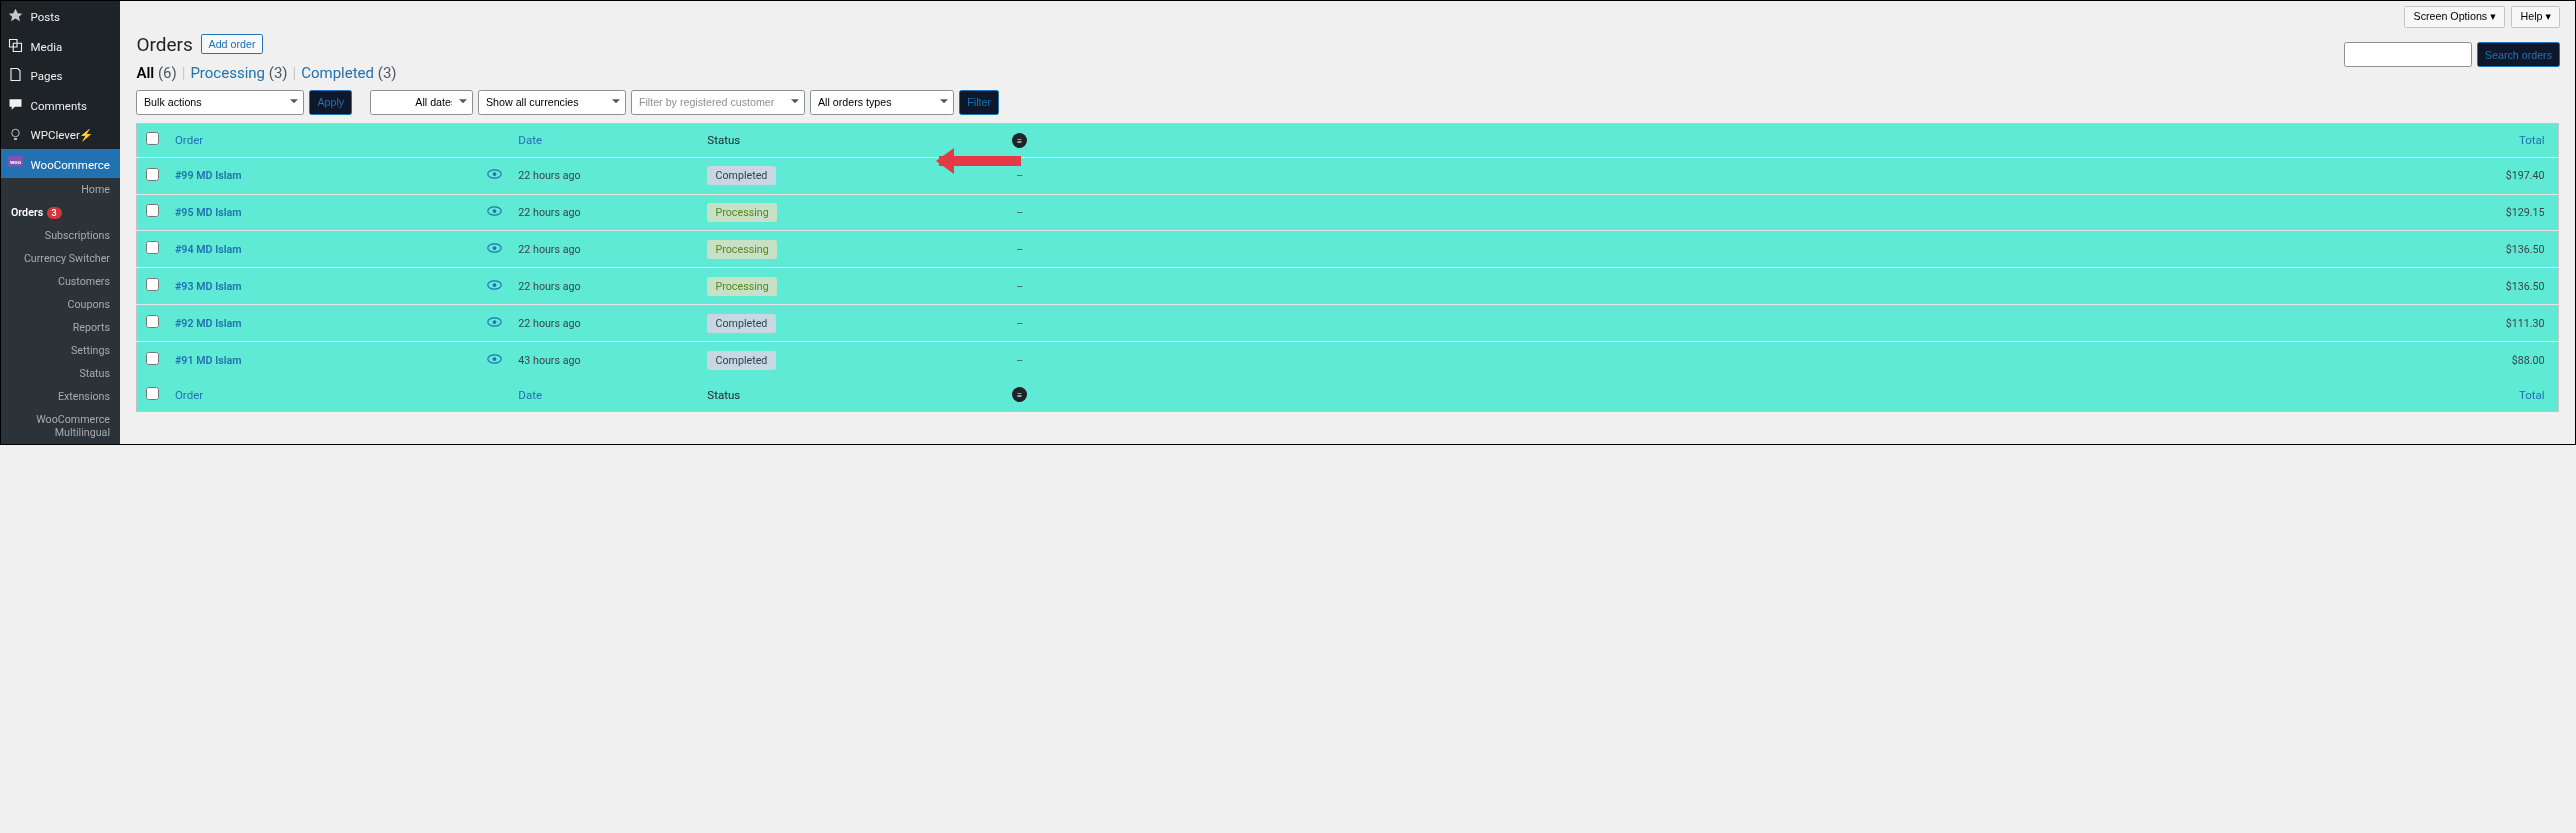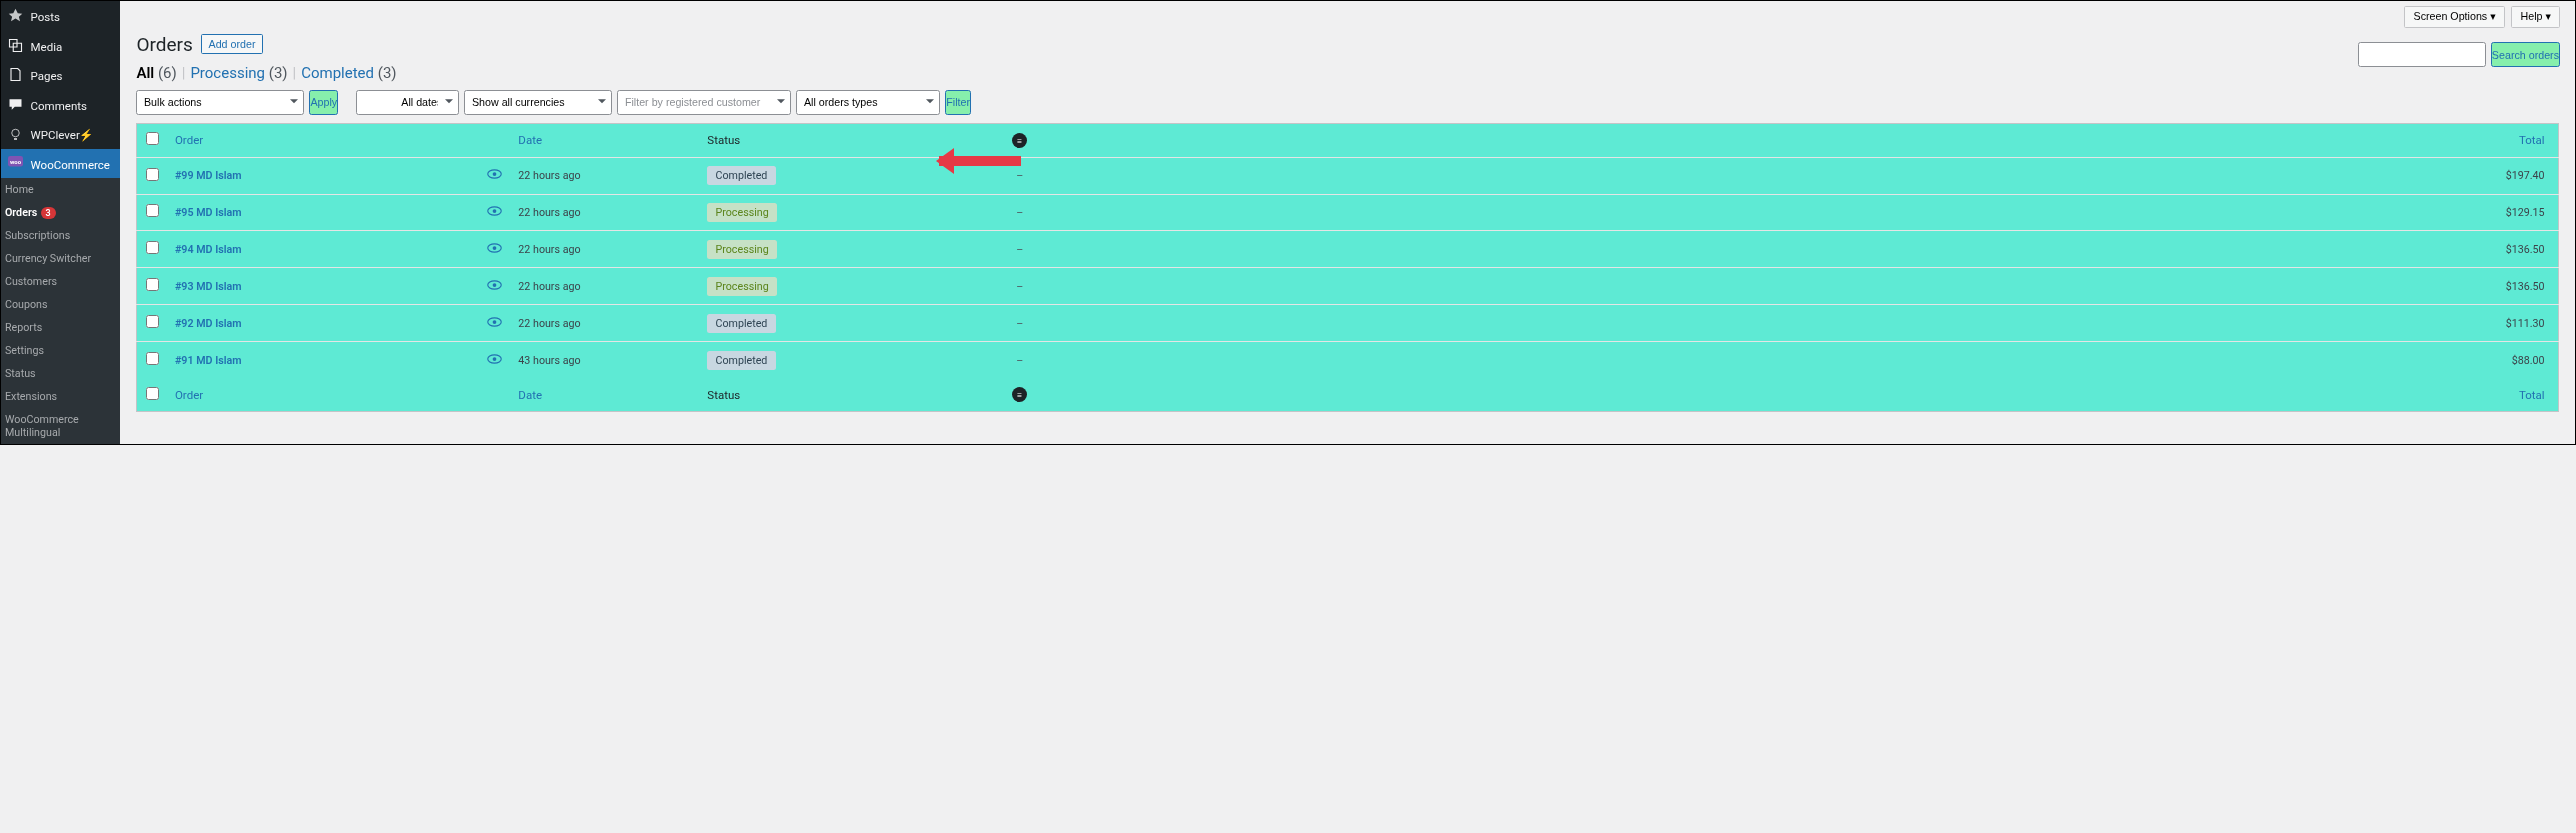--- a/index.html
+++ b/index.html
@@ -7,21 +7,21 @@
 .app { display: flex; min-height: 418px; border: 1.6px solid #000; }
 
 
 .sidebar { width: 119px; background: #1d2327; color: #f0f0f1; flex-shrink: 0; }
 .sidebar-item { display: flex; align-items: flex-end; padding: 6.6px 6.6px; cursor: pointer; color: #f0f0f1; }
 .sidebar-item.active { background: #2271b1; color: #fff; position: relative; }
 .sidebar-item.active::after { content: ''; position: absolute; right: -6.6px; top: 50%; transform: translateY(-50%); border: 6.6px solid transparent; border-right-color: #f0f0f1; }
 .sidebar-item .icon { width: 16.4px; height: 16.4px; margin-right: 6.6px; display: inline-flex; align-items: center; justify-content: center; }
 .sidebar-item .label { font-size: 11.5px; }
 .sidebar-sub { background: #2c3338; }
-.sidebar-sub-item { padding: 5px 4px; cursor: pointer; color: #a7aaad; font-size: 10.7px; }
+.sidebar-sub-item { padding: 5px 10px; cursor: pointer; color: #a7aaad; font-size: 10.7px; text-align: right; }
 .sidebar-sub-item.current { color: #fff; font-weight: 600; display: flex; align-items: center; }
 .badge { background: #d63638; color: #fff; border-radius: 7.4px; font-size: 9px; padding: 0.8px 5px; margin-left: 3.3px; }
 
 
 .main { flex: 1; background: #f0f0f1; padding: 0; position: relative; }
 .topbar { display: flex; justify-content: flex-end; padding: 5px 15px 0 14px; gap: 6.6px; }
 .top-btn { background: #f6f7f7; border: 0.8px solid #c3c4c7; padding: 3.3px 8.2px; font-size: 10.7px; cursor: pointer; border-radius: 1.6px; }
 .header { display: flex; align-items: center; padding: 5px 16.4px 8.2px 16.4px; }
 .header h1 { font-size: 19px; font-weight: 400; color: #1d2327; margin-right: 8.2px; }
 .add-btn { border: 0.8px solid #2271b1; color: #2271b1; background: #f6f7f7; padding: 3.3px 6.6px; font-size: 10.7px; border-radius: 1.6px; cursor: pointer; }
@@ -29,21 +29,21 @@
 .subsub { display: flex; align-items: center; padding: 0 16.4px 8.2px 16.4px; font-size: 15px; }
 .subsub .pipe { color: #c3c4c7; margin: 0 5px; }
 .subsub a { color: #2271b1; text-decoration: none; cursor: pointer; }
 .subsub .all { color: #000; font-weight: 600; }
 .subsub .count { color: #50575e; }
 
 .toolbar-row { display: flex; align-items: center; padding: 0 16.4px 8.2px 16.4px; gap: 5px; flex-wrap: wrap; }
 select, .select-ph { height: 25px; border: 0.8px solid #8c8f94; border-radius: 2.5px; padding: 0 20px 0 6.6px; font-size: 10.7px; background: #fff; appearance: none; position: relative; }
 .select-wrap { position: relative; display: inline-block; }
 .select-wrap::after { content: ''; position: absolute; right: 6.6px; top: 50%; transform: translateY(-35%); border: 4.1px solid transparent; border-top-color: #50575e; pointer-events: none; }
-.btn-secondary { border: 0.8px solid #2271b1; color: #2271b1; background: #86efac; padding: 0 0; height: 25px; font-size: 10.7px; border-radius: 2.5px; cursor: pointer; }
+.btn-secondary { border: 0.8px solid #2271b1; color: #2271b1; background: #0f172a; padding: 0 7px; height: 25px; font-size: 10.7px; border-radius: 2.5px; cursor: pointer; }
 .search-box { border: 0.8px solid #8c8f94; height: 25px; width: 128px; border-radius: 2.5px; padding: 0 5px; }
 .search-row { position: absolute; right: 15px; top: 41px; display: flex; gap: 5px; }
 
 
 .table-area { padding: 0 16.4px; }
 table { width: 100%; border-collapse: collapse; background: #5eead4; border: 0.8px solid #c3c4c7; }
 th, td { padding: 8.2px; text-align: left; vertical-align: middle; }
 thead th, tfoot th { font-weight: 400; font-size: 11.5px; }
 thead th a, tfoot th a { color: #2271b1; text-decoration: none; cursor: pointer; }
 tbody tr { border-top: 0.8px solid #e5e5e5; }

